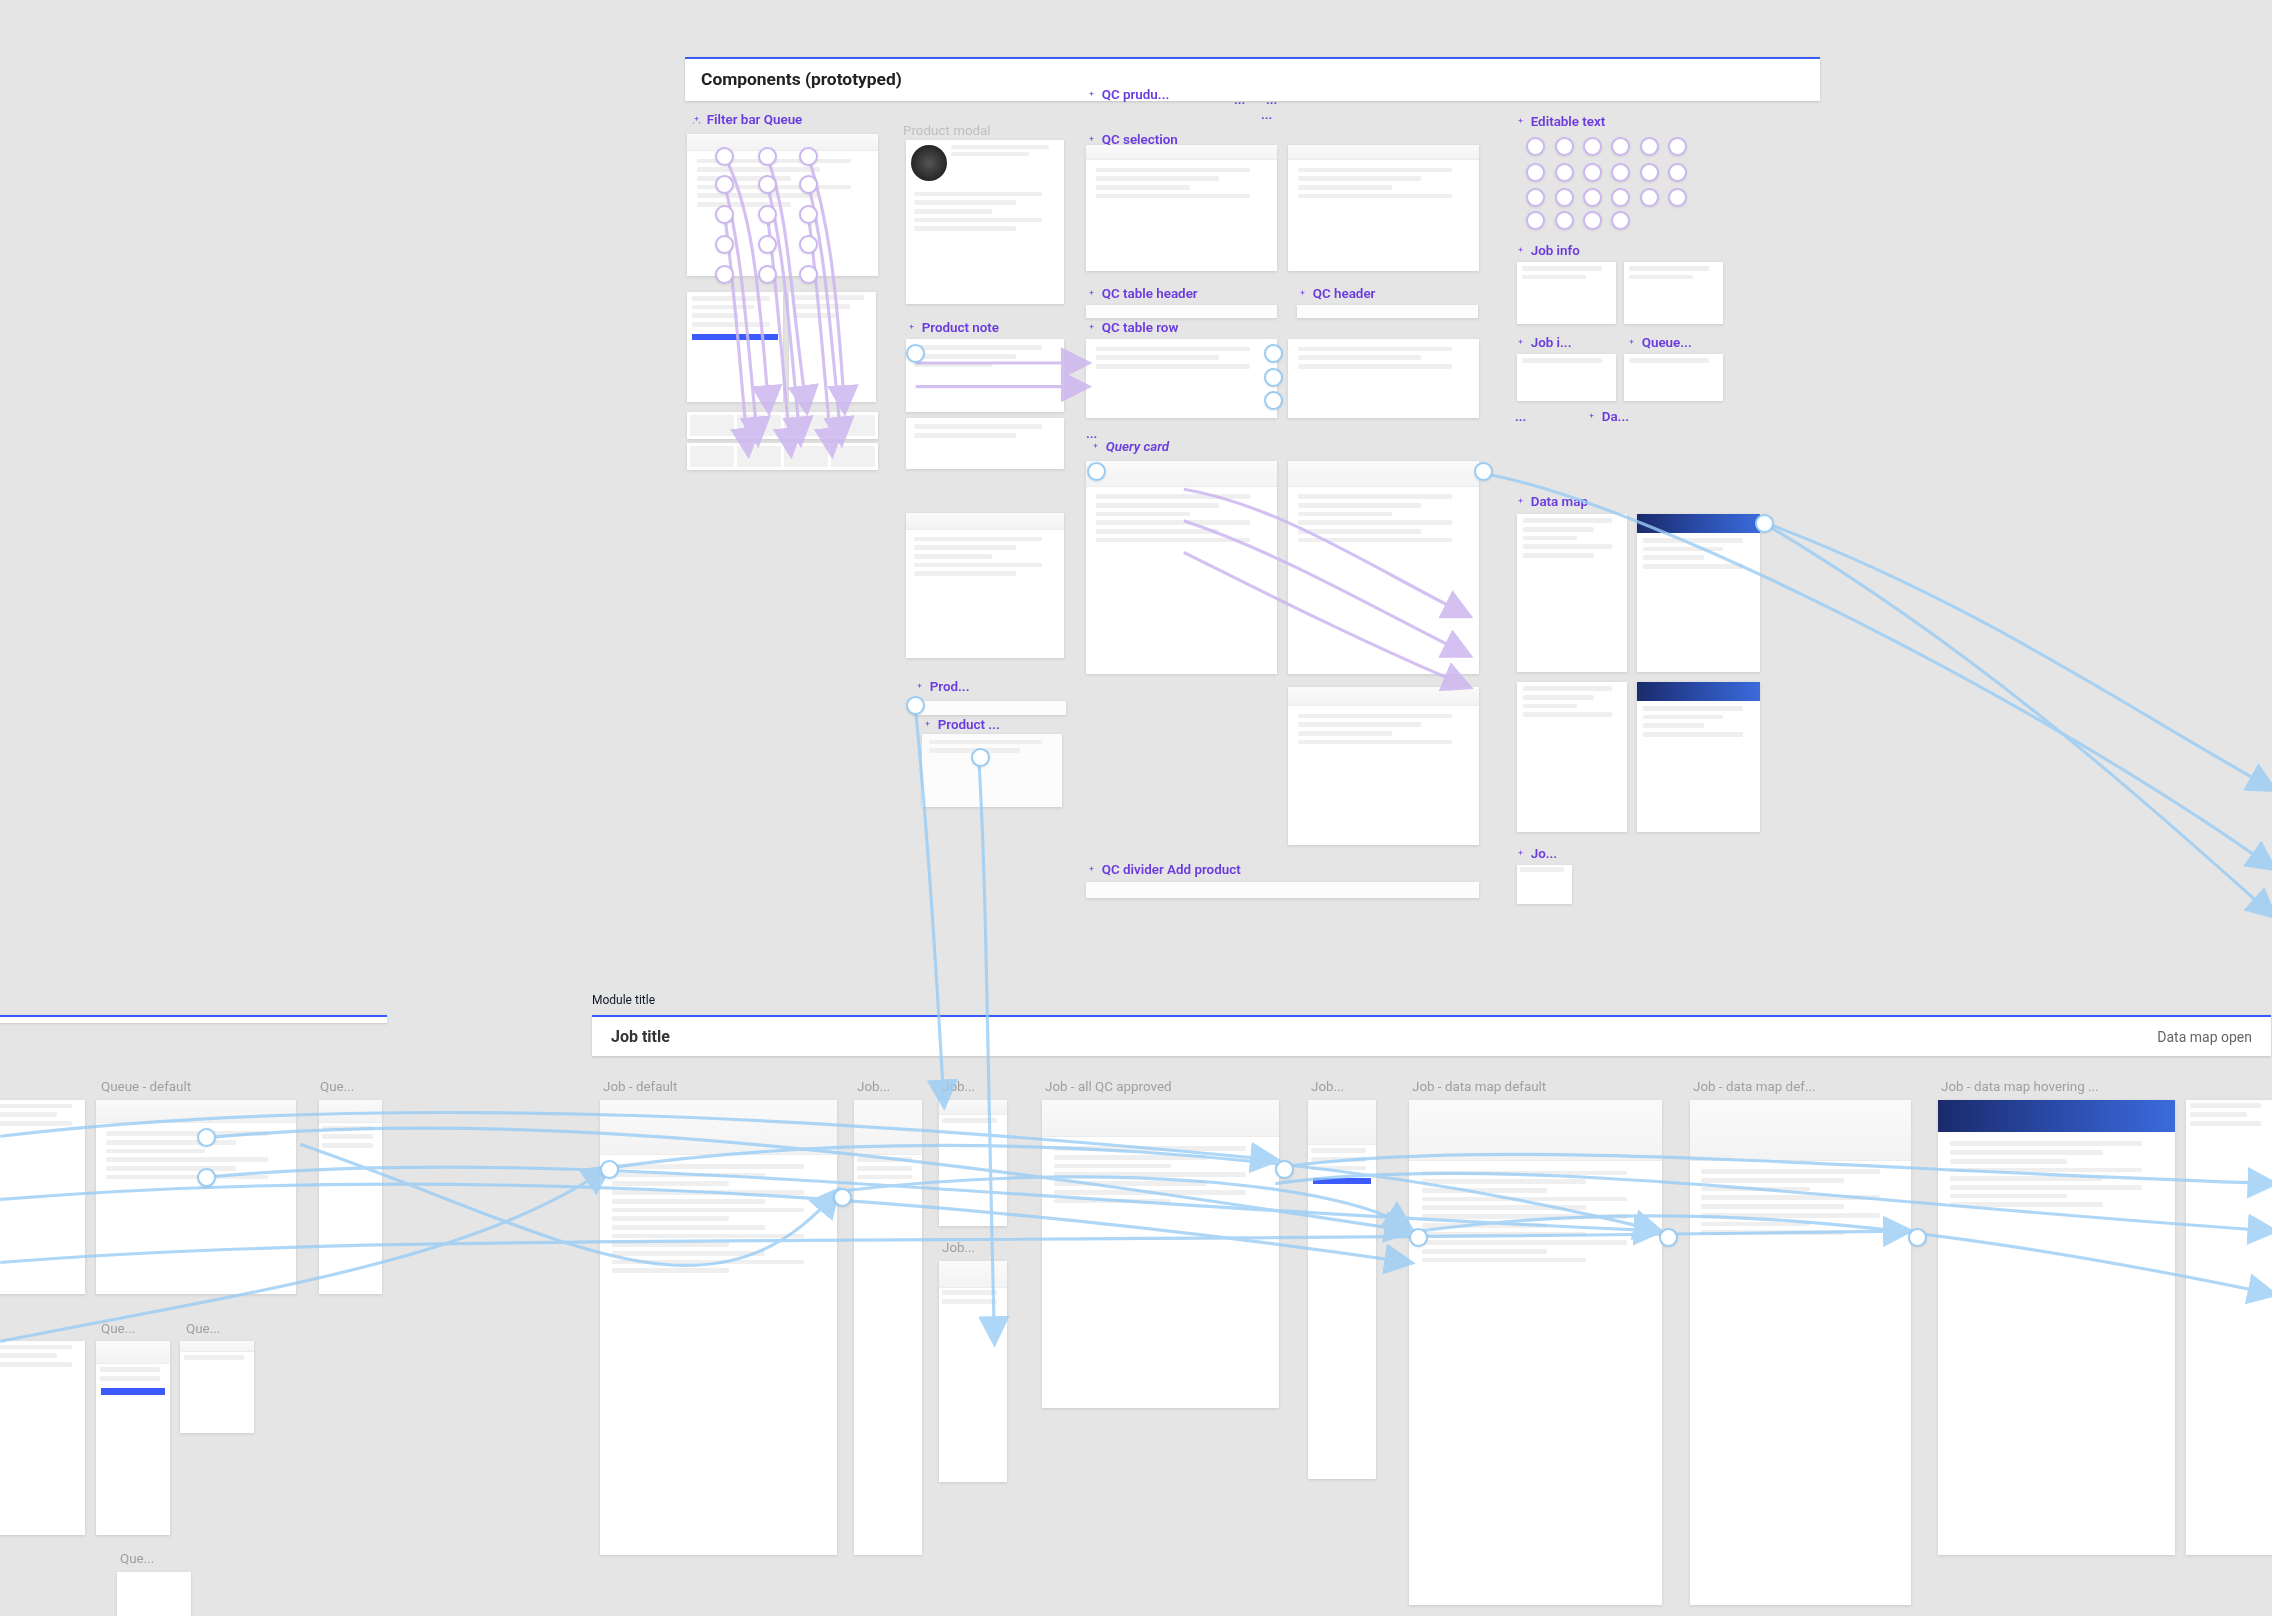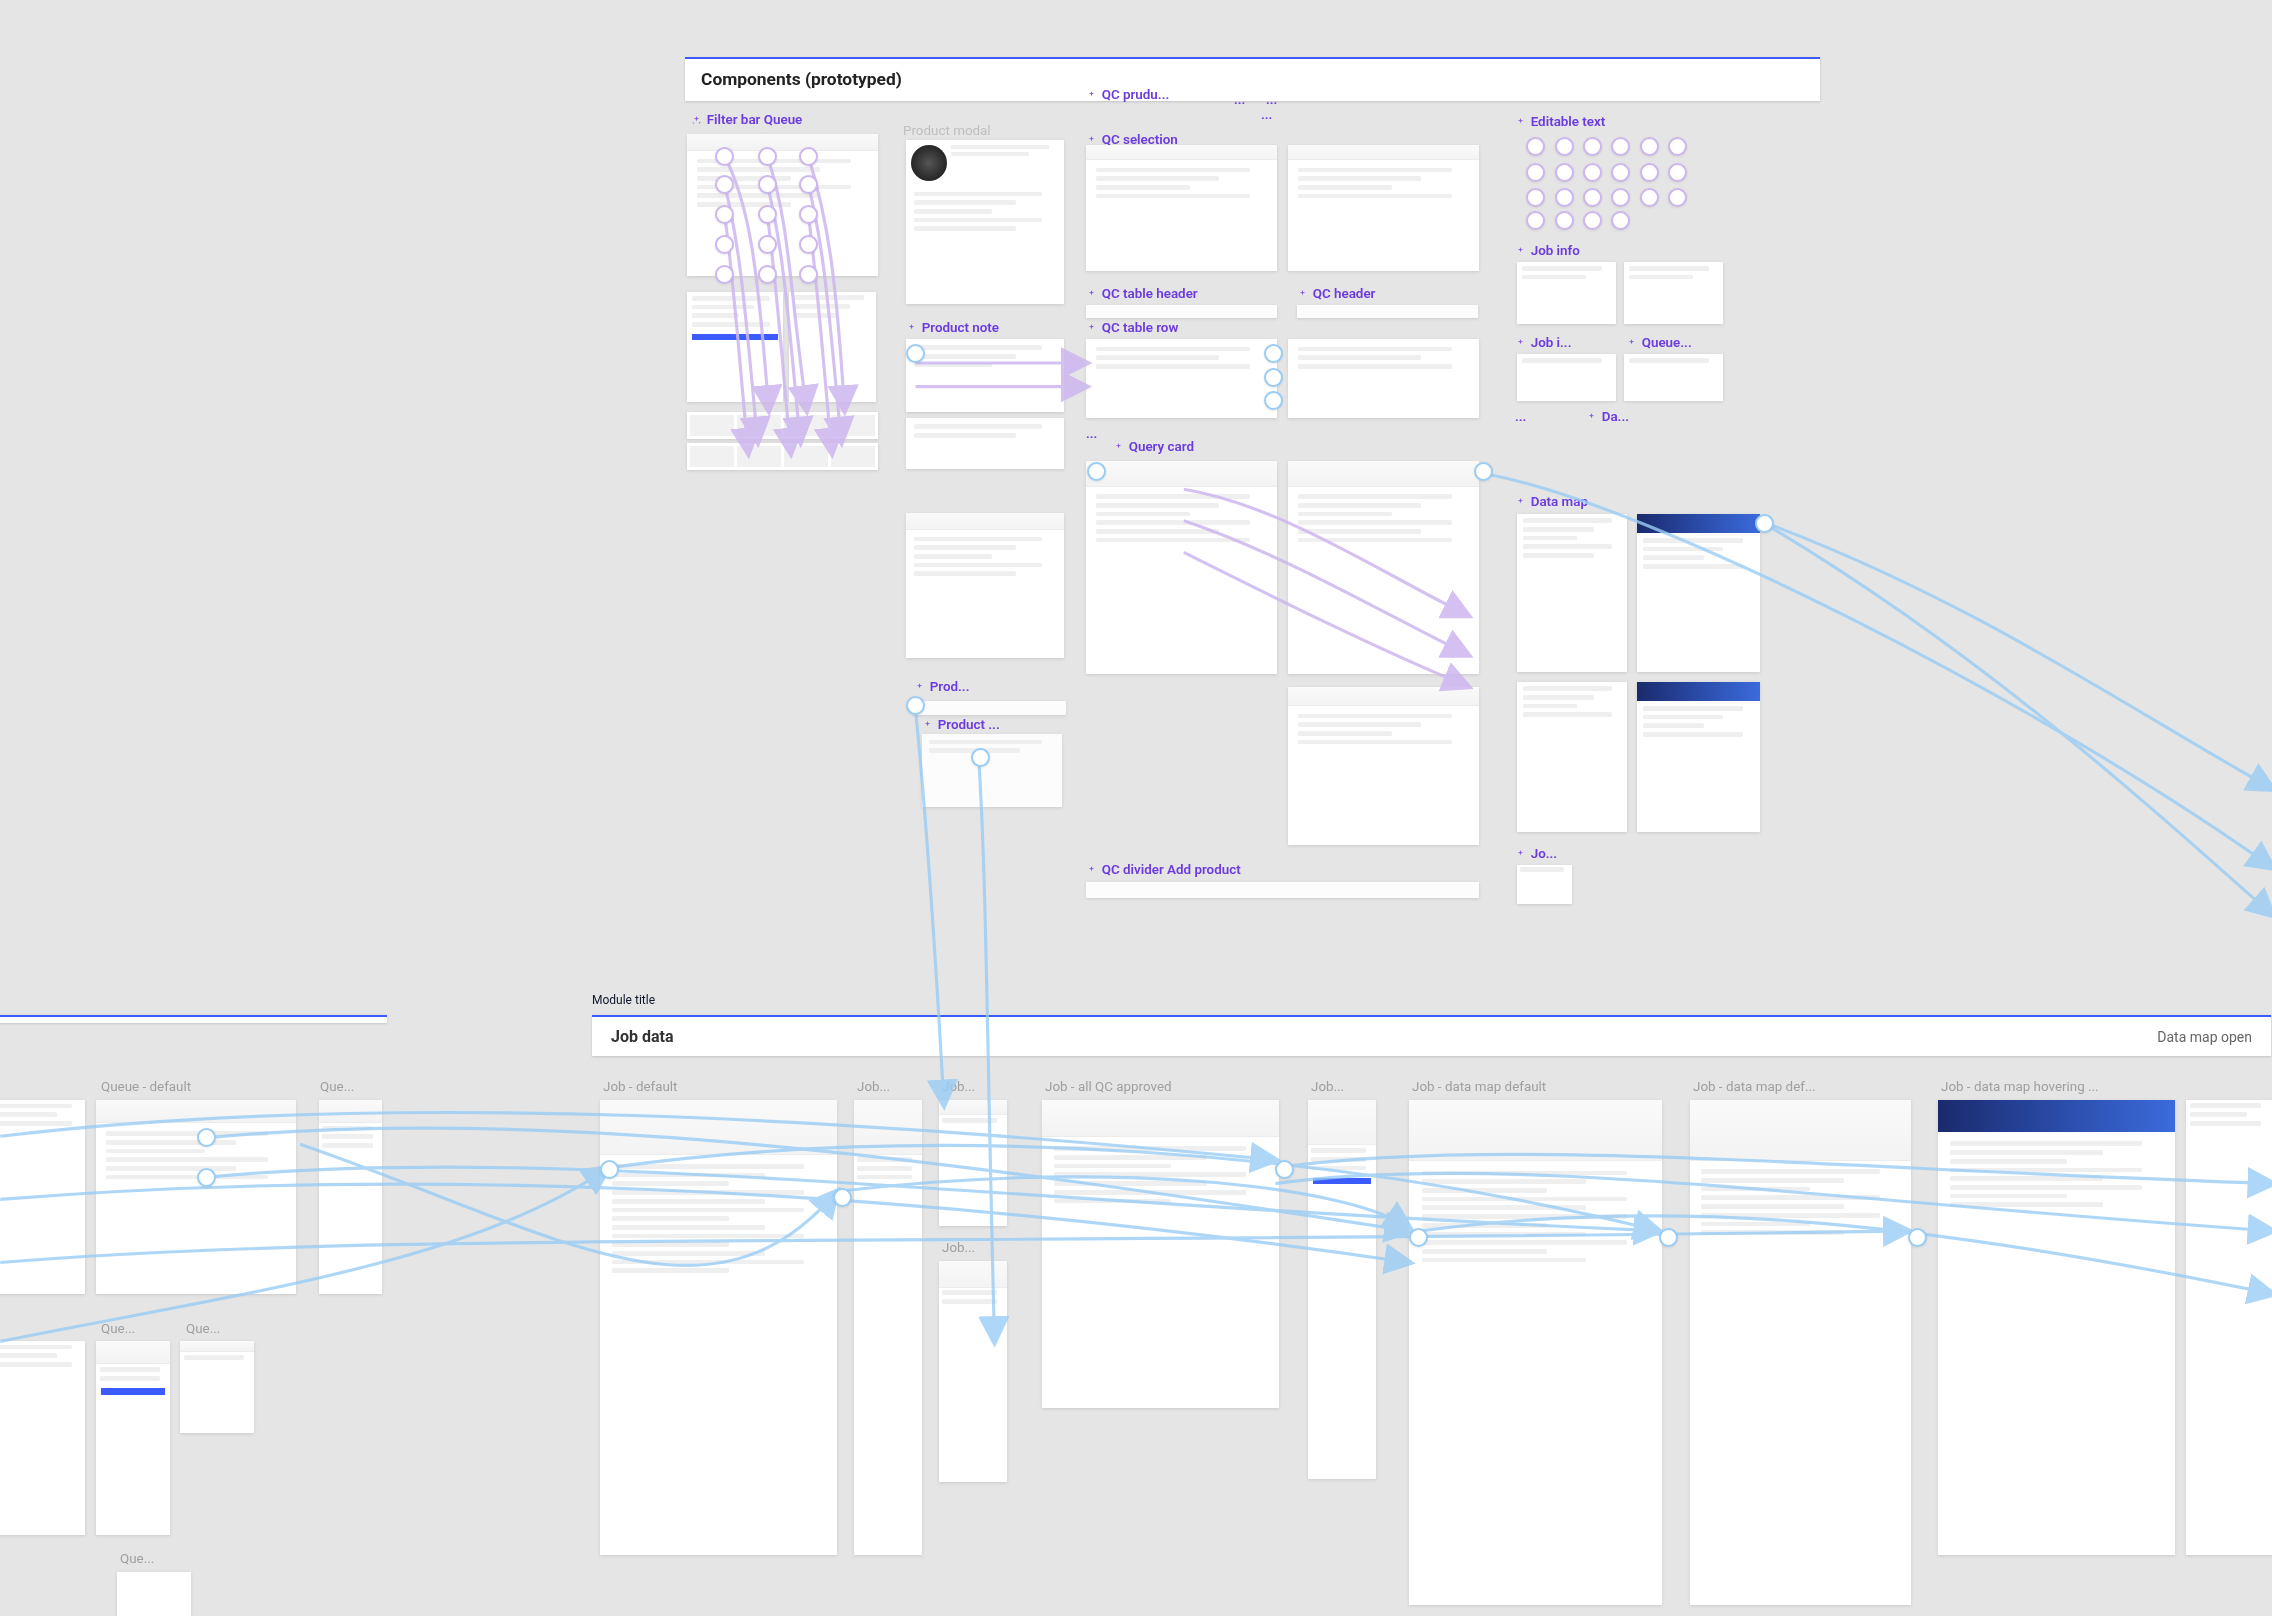--- a/index.html
+++ b/index.html
@@ -177,21 +177,21 @@
         </svg></span>
     <span>QC header</span>
   </span>
   <span class="component-label" style="left:1086px; top:320px;">
     <span class="dicon"><svg viewBox="0 0 24 24" fill="#8a5ce6">
           <path d="M12 2l1.4 4.6L18 8l-4.6 1.4L12 14l-1.4-4.6L6 8l4.6-1.4L12 2z"></path>
         </svg></span>
     <span>QC table row</span>
   </span>
   <span class="component-label" style="left:1086px; top:426px;">...</span>
-  <span class="component-label" style="left:1113px; top:439px;">
+  <span class="component-label" style="left:1090px; top:439px;font-style:italic;">
     <span class="dicon"><svg viewBox="0 0 24 24" fill="#8a5ce6">
           <path d="M12 2l1.4 4.6L18 8l-4.6 1.4L12 14l-1.4-4.6L6 8l4.6-1.4L12 2z"></path>
         </svg></span>
     <span>Query card</span>
   </span>
   <span class="component-label" style="left:1086px; top:862px;">
     <span class="dicon"><svg viewBox="0 0 24 24" fill="#8a5ce6">
           <path d="M12 2l1.4 4.6L18 8l-4.6 1.4L12 14l-1.4-4.6L6 8l4.6-1.4L12 2z"></path>
         </svg></span>
     <span>QC divider Add product</span>
@@ -457,21 +457,21 @@
   </div>
   <div class="frame" style="left:1517px; top:865px; width:55px; height:39px;">
     <div class="rows">
         <div class="row long"></div>
       </div>
   </div>
 
   <span class="module-label-accent" style="left:592px; top:993px;">Module title</span>
 
   <div class="section-card" style="left:592px; top:1015px; width:1679px; height:41px; display:flex; align-items:center; justify-content:space-between; padding:0 19px;">
-    <span style="font-size:16px;font-weight:700;">Job data</span>
+    <span style="font-size:16px;font-weight:700;">Job title</span>
     <span style="font-size:14px;color:#666;">Data map open</span>
   </div>
 
   <div class="section-card" style="left:-8px; top:1015px; width:395px; height:8px;"></div>
 
   <span class="frame-label" style="left:101px; top:1079px;">Queue - default</span>
   <div class="frame" style="left:96px; top:1100px; width:200px; height:194px;">
     <div class="hdr"></div>
       <div class="rows">
         <div class="row long"></div>

